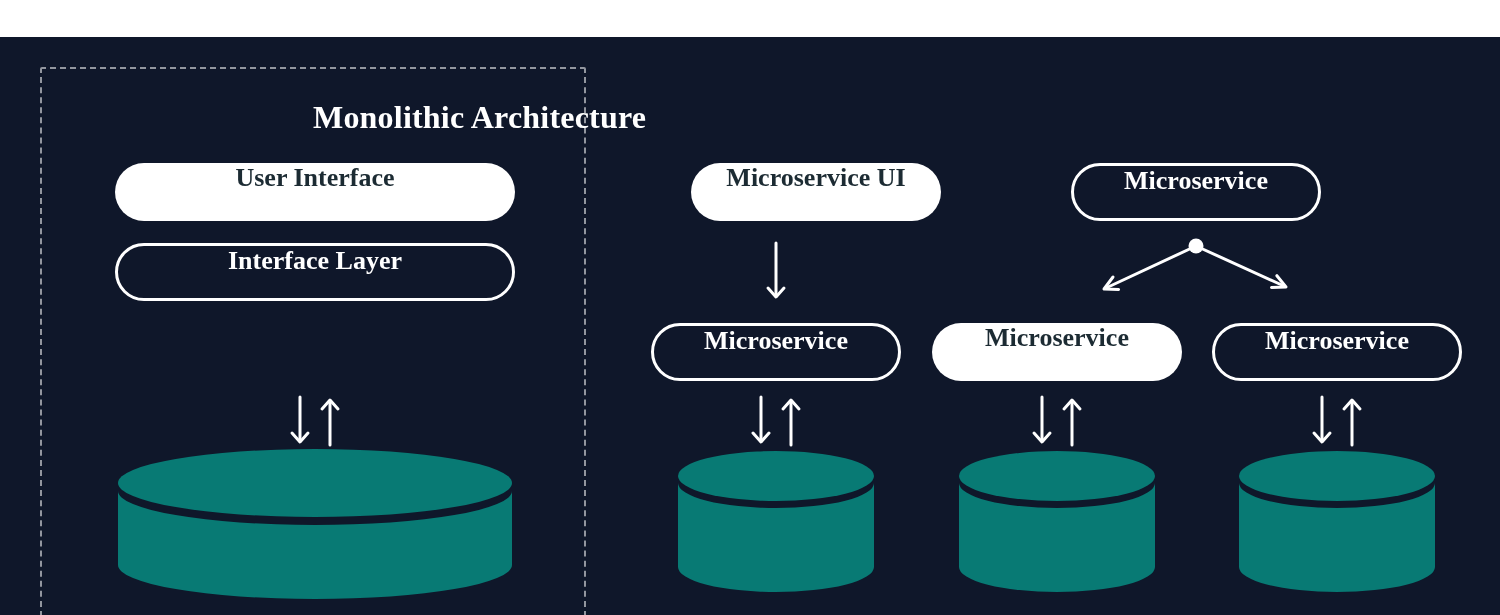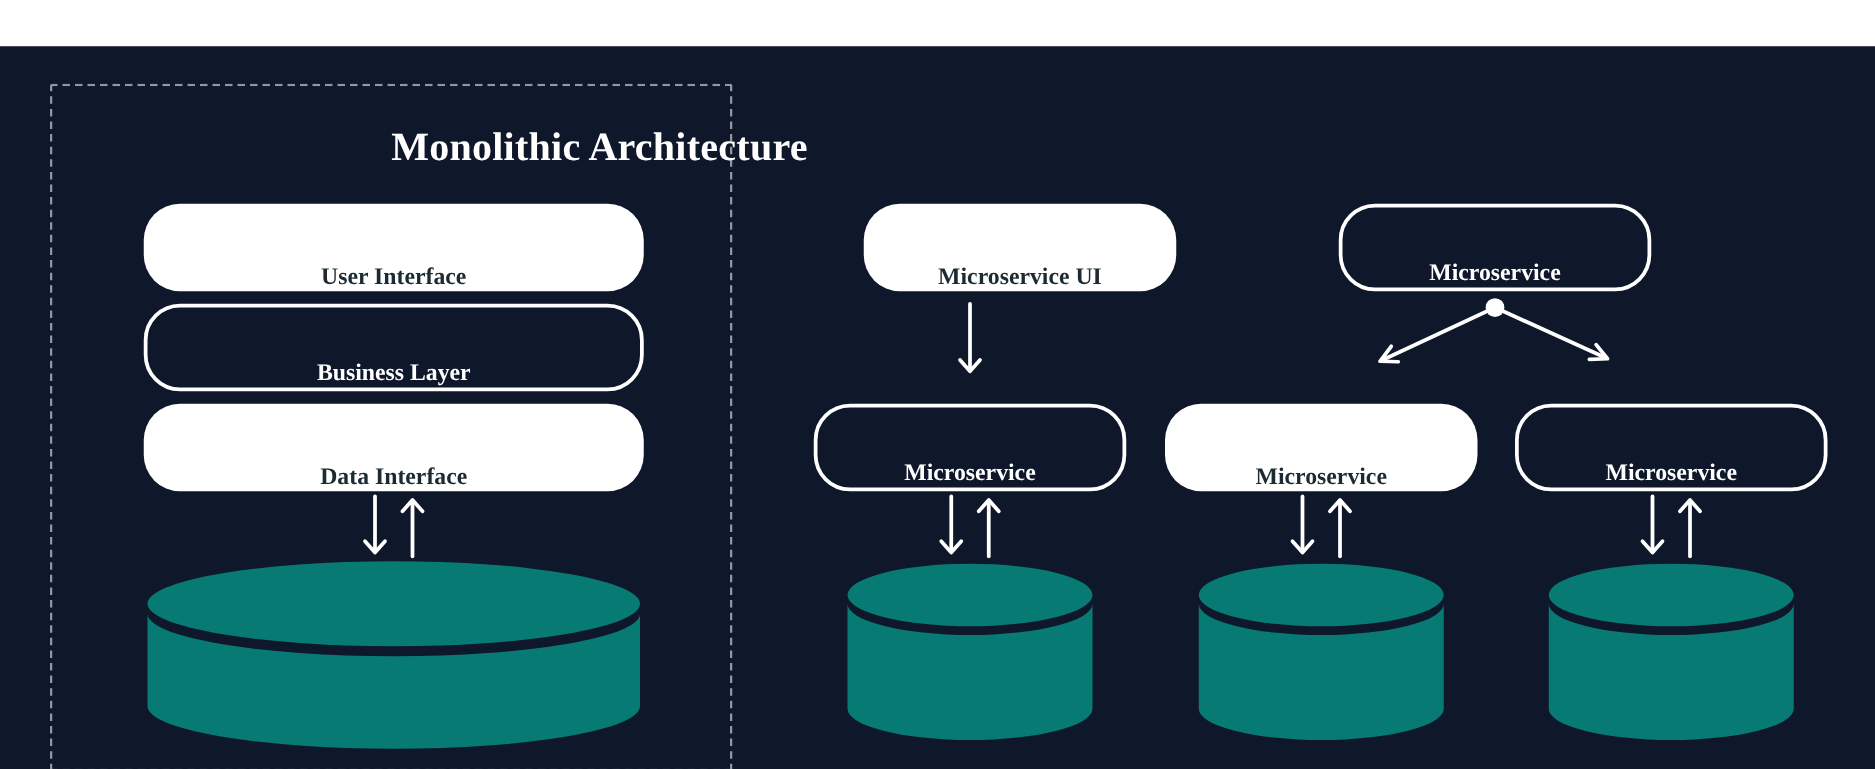--- a/index.html
+++ b/index.html
@@ -21,24 +21,24 @@
   }
   .section-title{
     color:#ffffff;
     font-size:32px;
     font-weight:800;
     letter-spacing:.2px;
     white-space:nowrap;
     text-align:center;
   }
   .pill{
-    height:70px;width:400px;
+    height:58px;width:400px;
     border-radius:29px;
-    display:flex;align-items:flex-end;justify-content:center;
-    font-size:19px;font-weight:700;
+    display:flex;align-items:flex-start;justify-content:center;
+    font-size:26px;font-weight:700;
     box-sizing:border-box;
     white-space:nowrap;
   }
   .pill.filled{background:#ffffff;color:#1c2b33;}
   .pill.outlined{background:transparent;border:3px solid #ffffff;color:#ffffff;}
   .pill.small{width:250px;}
   svg{display:block;}
   .shape{fill:#087a74;}
 </style>
 </head>
@@ -47,24 +47,21 @@
 <div class="stage">
 
   <div class="abs dashed-box"></div>
 
   <div class="abs section-title" style="left:313px;top:62px;">Monolithic Architecture</div>
 
   <div class="abs pill filled centered" style="left:315px;top:126px;">
     <span>User Interface</span>
   </div>
   <div class="abs pill outlined centered" style="left:315px;top:206px;">
-    <span>Business Layer</span>
-  </div>
-  <div class="abs pill filled centered" style="left:315px;top:286px;">
-    <span>Data Interface</span>
+    <span>Interface Layer</span>
   </div>
 
   <svg class="abs" style="left:283px;top:358px;" width="64" height="52" viewBox="0 0 64 52" stroke="#ffffff" stroke-width="3" fill="none" stroke-linecap="round" stroke-linejoin="round">
     <line x1="17" y1="2" x2="17" y2="45"></line>
     <polyline points="9,38 17,47 25,38"></polyline>
     <line x1="47" y1="50" x2="47" y2="7"></line>
     <polyline points="39,14 47,5 55,14"></polyline>
   </svg>
 
   <svg class="abs" style="left:115px;top:410px;" width="400" height="160" viewBox="0 0 400 160">

